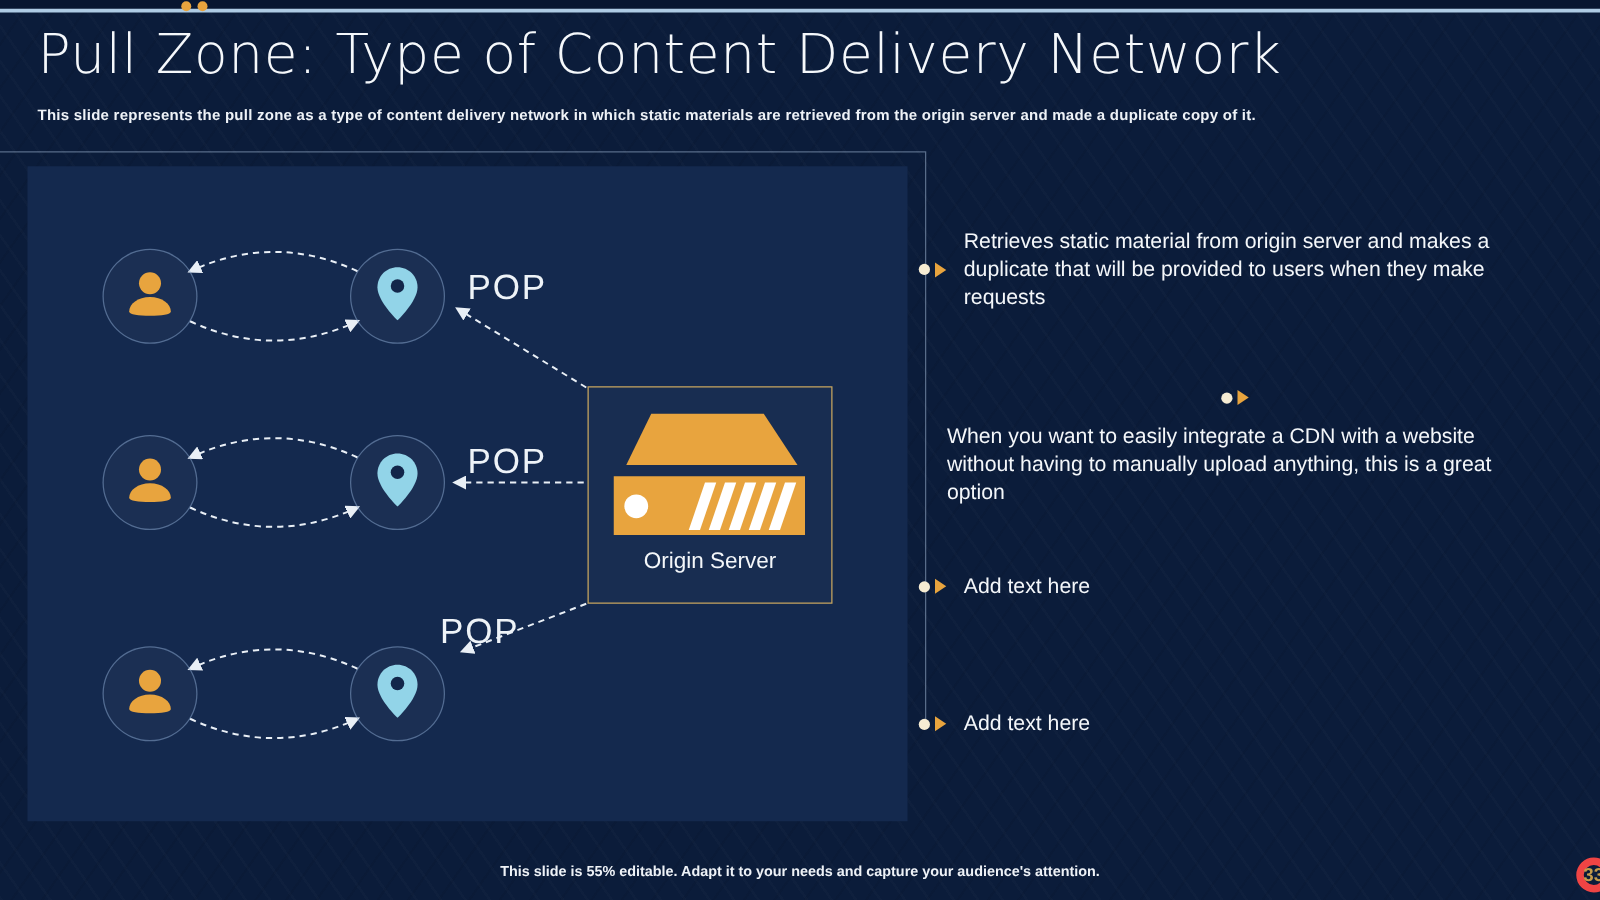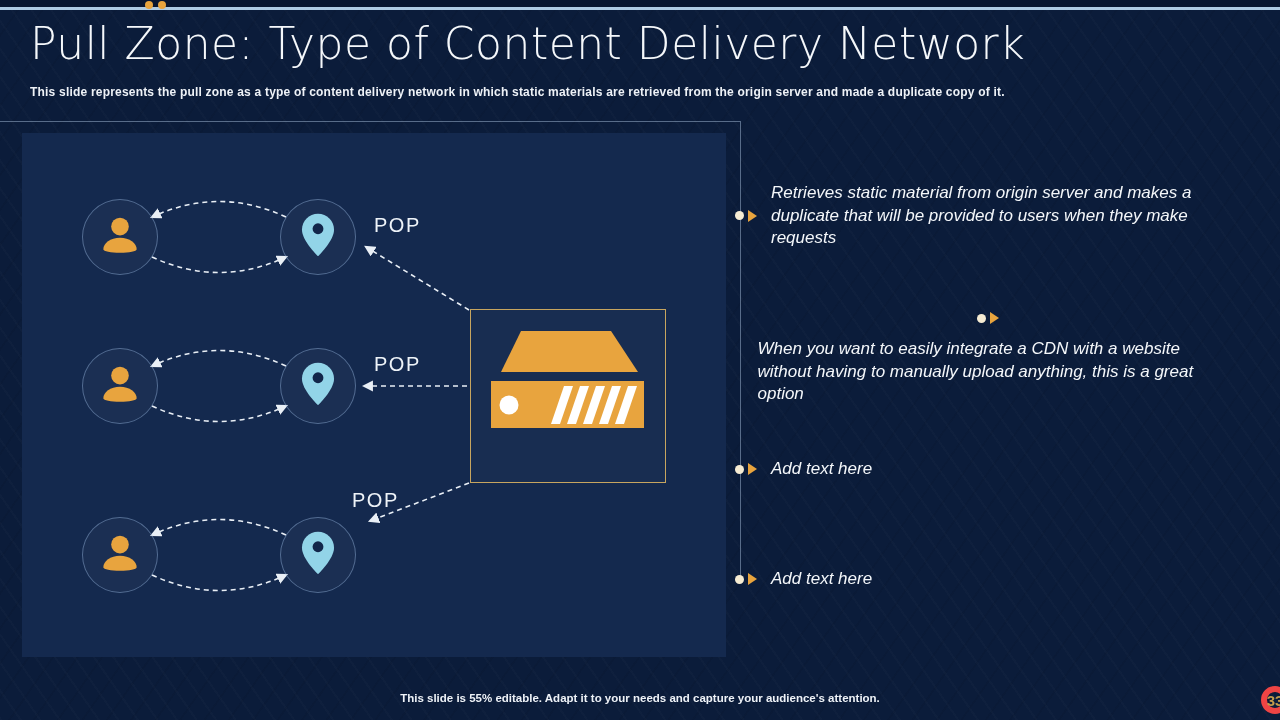--- a/index.html
+++ b/index.html
@@ -50,38 +50,38 @@
     position:absolute; width:76px; height:76px; border-radius:50%;
     border:1px solid rgba(140,170,210,0.5);
     background:rgba(255,255,255,0.03);
     display:flex; align-items:center; justify-content:center;
   }
   .u1 { left:82px;  top:199px; } .p1 { left:280px; top:199px; }
   .u2 { left:82px;  top:348px; } .p2 { left:280px; top:348px; }
   .u3 { left:82px;  top:517px; } .p3 { left:280px; top:517px; }
 
   .pop-label {
-    position:absolute; font-size:20px; font-weight:500; letter-spacing:1.5px; color:#eef3f8;
+    position:absolute; font-size:28px; font-weight:500; letter-spacing:1.5px; color:#eef3f8;
   }
   .pl1 { left:374px; top:214px; }
   .pl2 { left:374px; top:353px; }
   .pl3 { left:352px; top:489px; }
 
   .origin-box {
     position:absolute; left:470px; top:309px; width:196px; height:174px;
     border:1px solid #c7a55f; background:rgba(255,255,255,0.02);
   }
   .server-svg { position:absolute; left:0; top:18px; }
   .origin-label {
     position:absolute; top:128px; left:0; width:100%; text-align:center;
     font-size:18px; font-weight:500; color:#f4f7fa;
   }
 
   
-  .bullet { position:absolute; left:735px; width:505px; display:flex; align-items:center; gap:14px;font-style:italic; }
+  .bullet { position:absolute; left:735px; width:505px; display:flex; align-items:center; gap:14px; }
   .b1 { top:182px; } .b2 { top:312px;flex-direction:column; } .b3 { top:458px; } .b4 { top:568px; }
   .marker { display:flex; align-items:center; gap:4px; flex:0 0 auto; }
   .mdot { width:9px; height:9px; border-radius:50%; background:#f6ecd3; }
   .mtri { width:0; height:0; border-top:6px solid transparent; border-bottom:6px solid transparent; border-left:9px solid #e8a43e; }
   .bullet-text { font-size:17px; line-height:22.5px; color:#f4f7fa; width:460px; }
 
   
   .footer {
     position:absolute; left:0; top:692px; width:100%;
     text-align:center; font-size:11.5px; font-weight:600; color:#eef2f7;
@@ -186,20 +186,21 @@
   <svg class="server-svg" width="194" height="104" viewBox="0 0 194 104">
     <polygon points="50,3 140,3 167,44 30,44" fill="#e8a43e"></polygon>
     <rect x="20" y="53" width="153" height="47" fill="#e8a43e"></rect>
     <circle cx="38" cy="77" r="9.5" fill="#ffffff"></circle>
     <polygon points="93,58 102,58 89,96 80,96" fill="#ffffff"></polygon>
     <polygon points="109,58 118,58 105,96 96,96" fill="#ffffff"></polygon>
     <polygon points="125,58 134,58 121,96 112,96" fill="#ffffff"></polygon>
     <polygon points="141,58 150,58 137,96 128,96" fill="#ffffff"></polygon>
     <polygon points="157,58 166,58 153,96 144,96" fill="#ffffff"></polygon>
   </svg>
+  <div class="origin-label">Origin Server</div>
 </div>
 
 <div class="bullet b1">
   <span class="marker">
       <span class="mdot"></span>
       <span class="mtri"></span>
     </span>
   <span class="bullet-text">Retrieves static material from origin server and makes a duplicate that will be provided to users when they make requests</span>
 </div>
 <div class="bullet b2">

